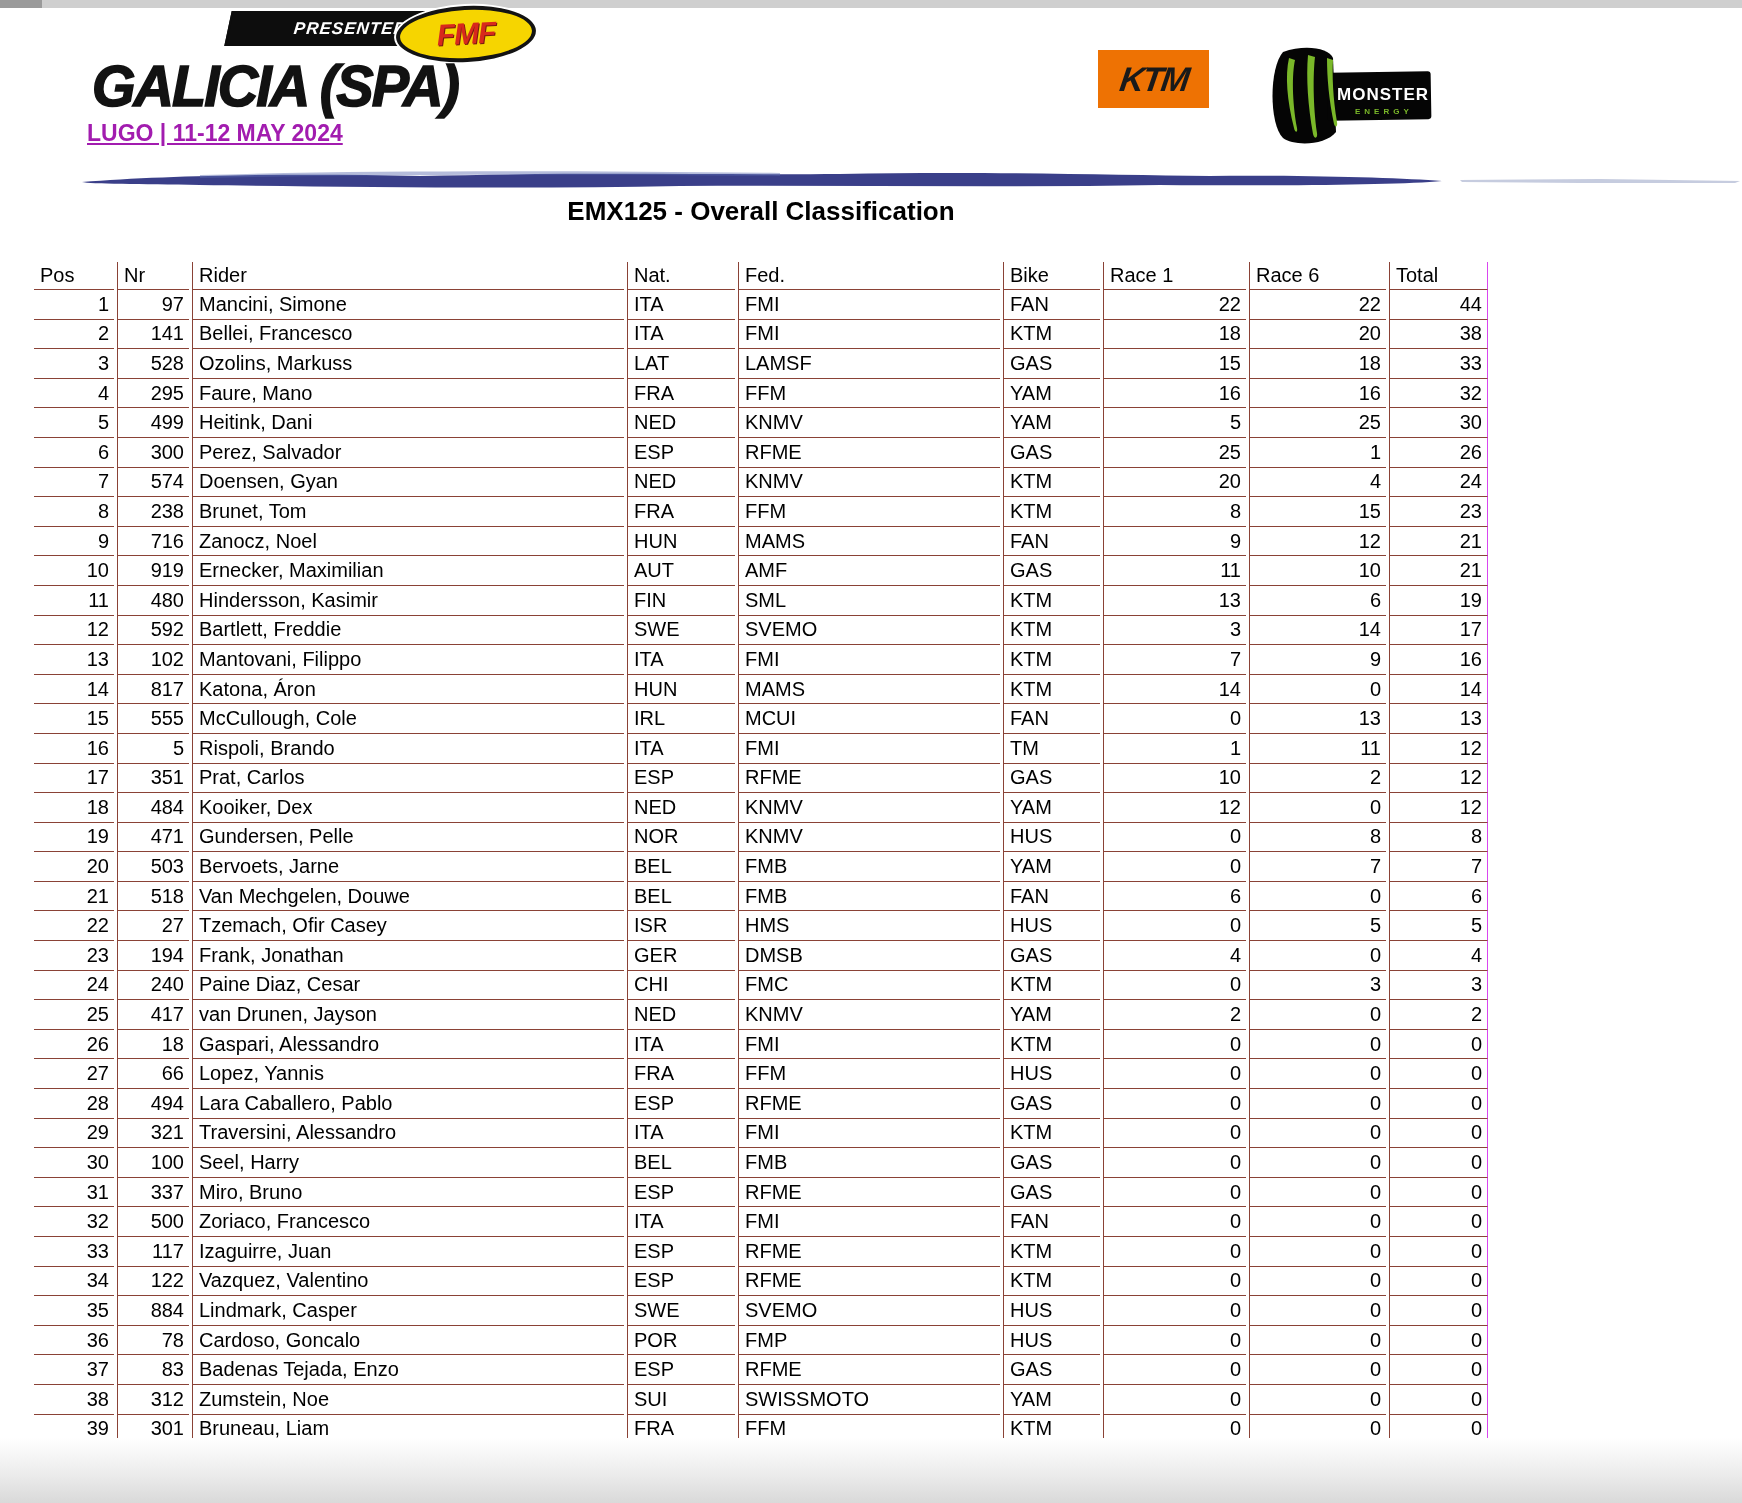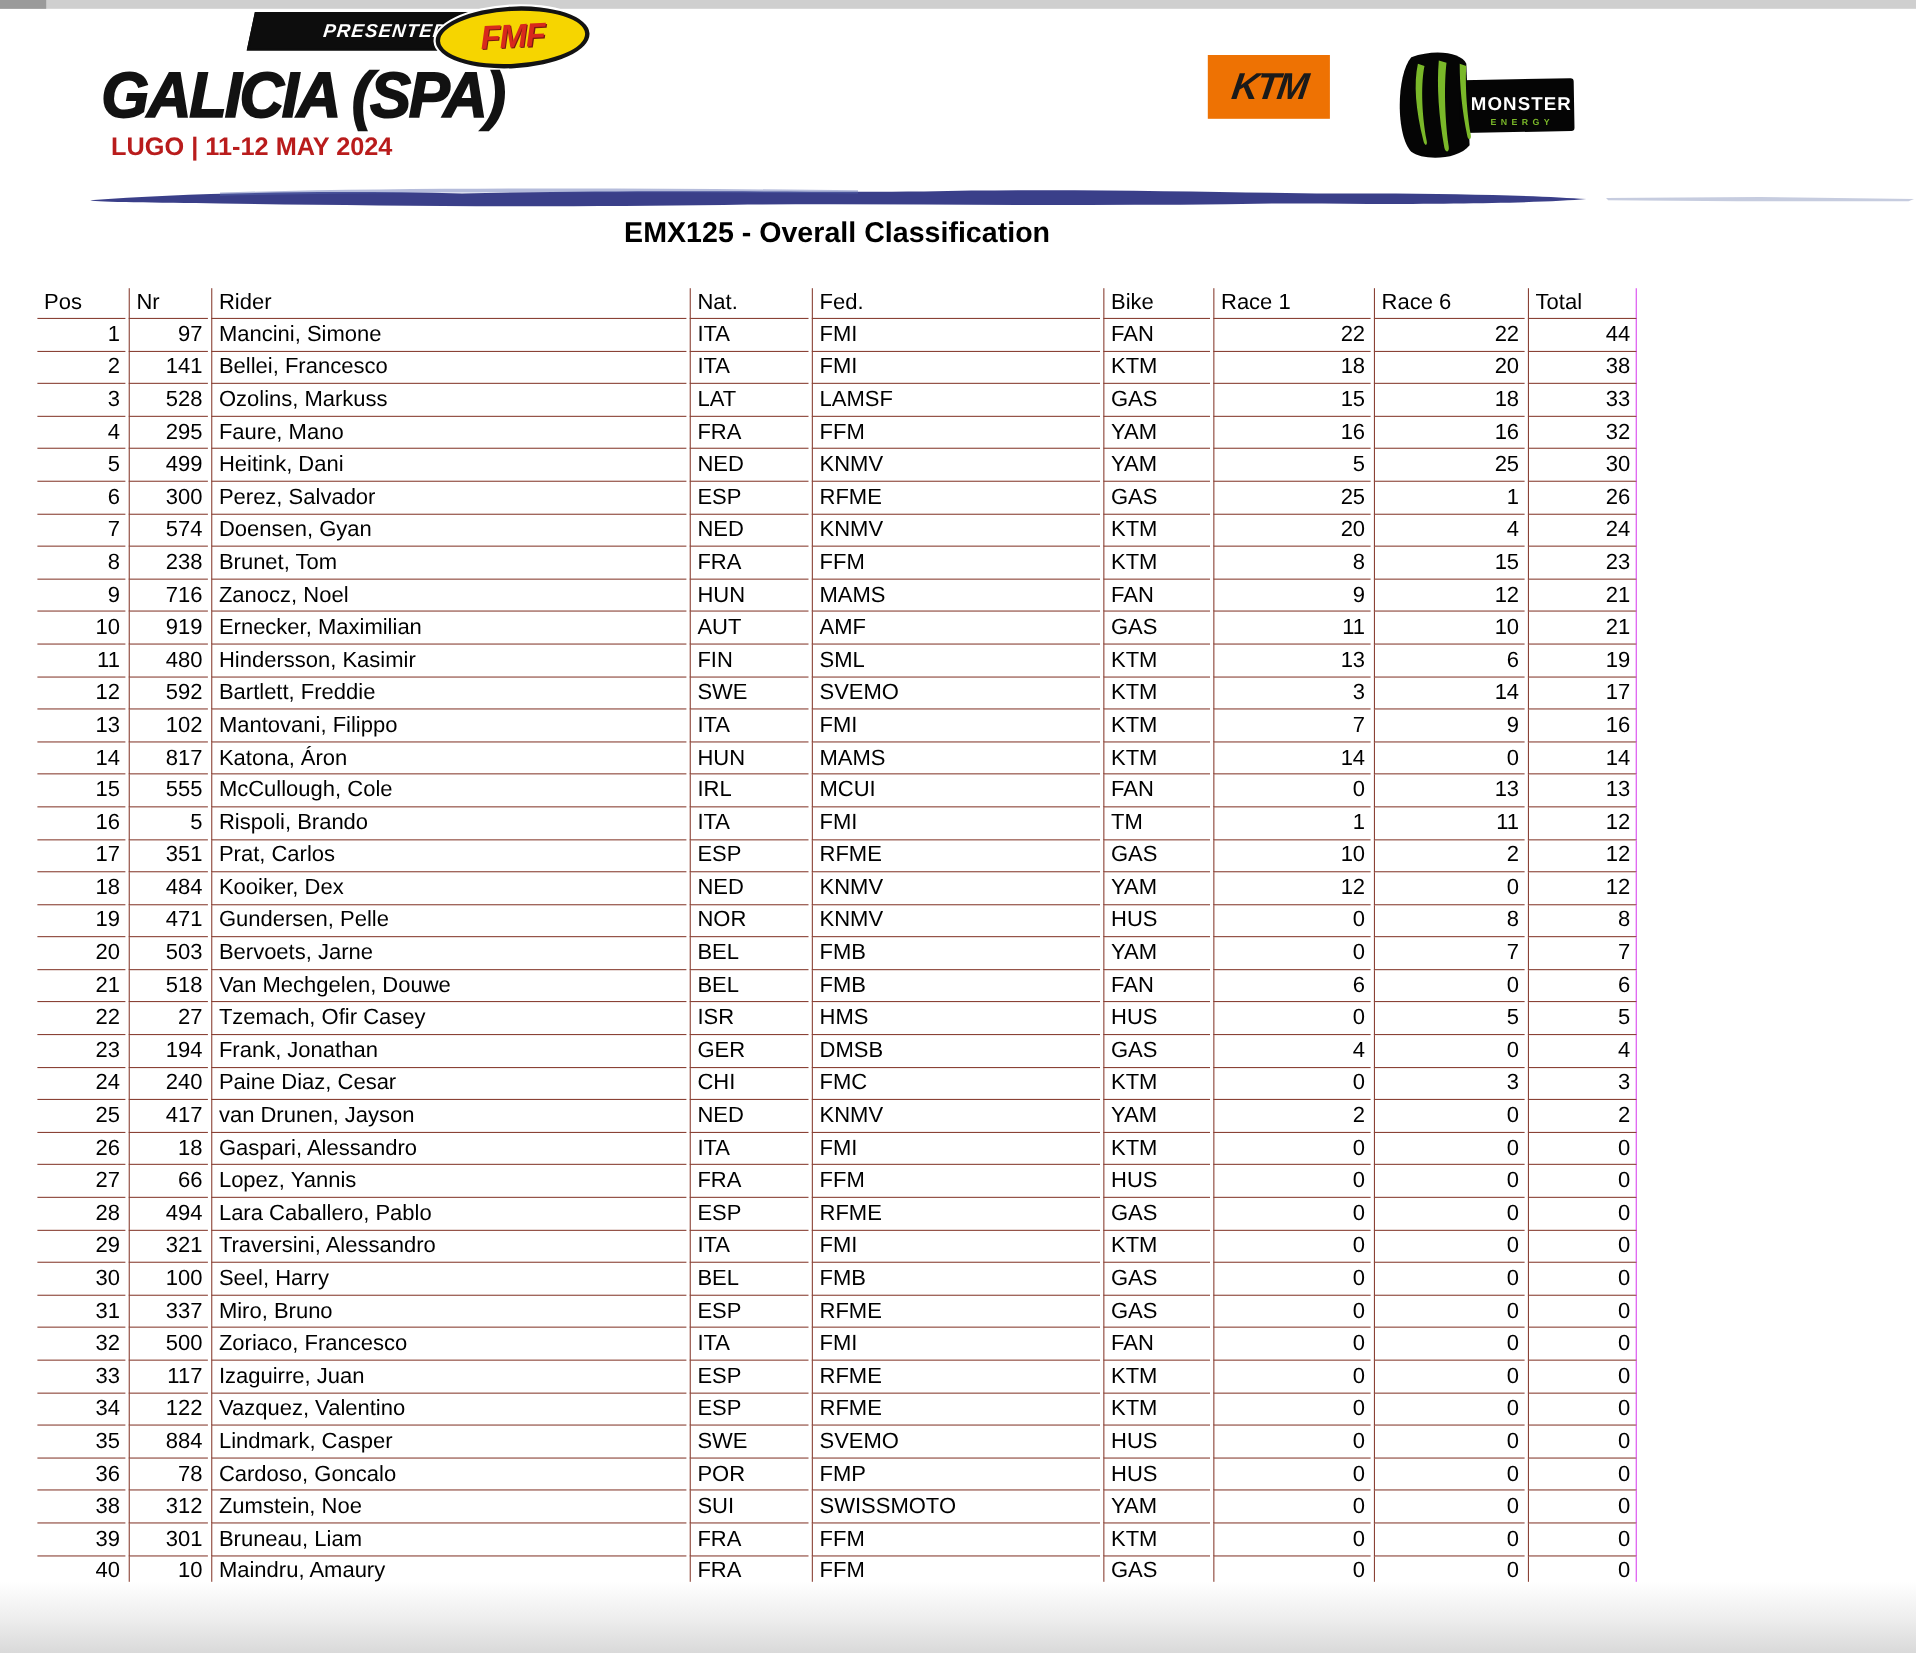--- a/index.html
+++ b/index.html
@@ -34,22 +34,22 @@
     letter-spacing:-1px;text-shadow:1px 1px 0 #7a1a10;
   }
 
   .event-title{
     position:absolute;left:92px;top:52px;
     font-size:56px;font-weight:bold;font-style:italic;color:#121212;
     letter-spacing:-2px;white-space:nowrap;transform:scaleY(1.04);transform-origin:left top;
     -webkit-text-stroke:1.5px #121212;
   }
   .event-subtitle{
-    position:absolute;left:101px;top:120px;
-    font-size:23px;font-weight:bold;color:#b91c1c;letter-spacing:0px;white-space:nowrap;
+    position:absolute;left:87px;top:120px;
+    font-size:23px;font-weight:bold;color:#a21caf;letter-spacing:0px;white-space:nowrap;text-decoration:underline;
   }
 
   
   .ktm-logo{
     position:absolute;left:1098px;top:50px;width:111px;height:58px;
     background:#ee7203;display:flex;align-items:center;justify-content:center;
   }
   .ktm-logo span{
     color:#1a1a1a;font-weight:bold;font-style:italic;font-size:34px;
     letter-spacing:-2px;transform:skewX(-8deg);
@@ -546,20 +546,31 @@
         <td class="num">78</td>
         <td>Cardoso, Goncalo</td>
         <td>POR</td>
         <td>FMP</td>
         <td>HUS</td>
         <td class="num">0</td>
         <td class="num">0</td>
         <td class="num">0</td>
       </tr>
       <tr>
+        <td class="num">37</td>
+        <td class="num">83</td>
+        <td>Badenas Tejada, Enzo</td>
+        <td>ESP</td>
+        <td>RFME</td>
+        <td>GAS</td>
+        <td class="num">0</td>
+        <td class="num">0</td>
+        <td class="num">0</td>
+      </tr>
+      <tr>
         <td class="num">38</td>
         <td class="num">312</td>
         <td>Zumstein, Noe</td>
         <td>SUI</td>
         <td>SWISSMOTO</td>
         <td>YAM</td>
         <td class="num">0</td>
         <td class="num">0</td>
         <td class="num">0</td>
       </tr>

